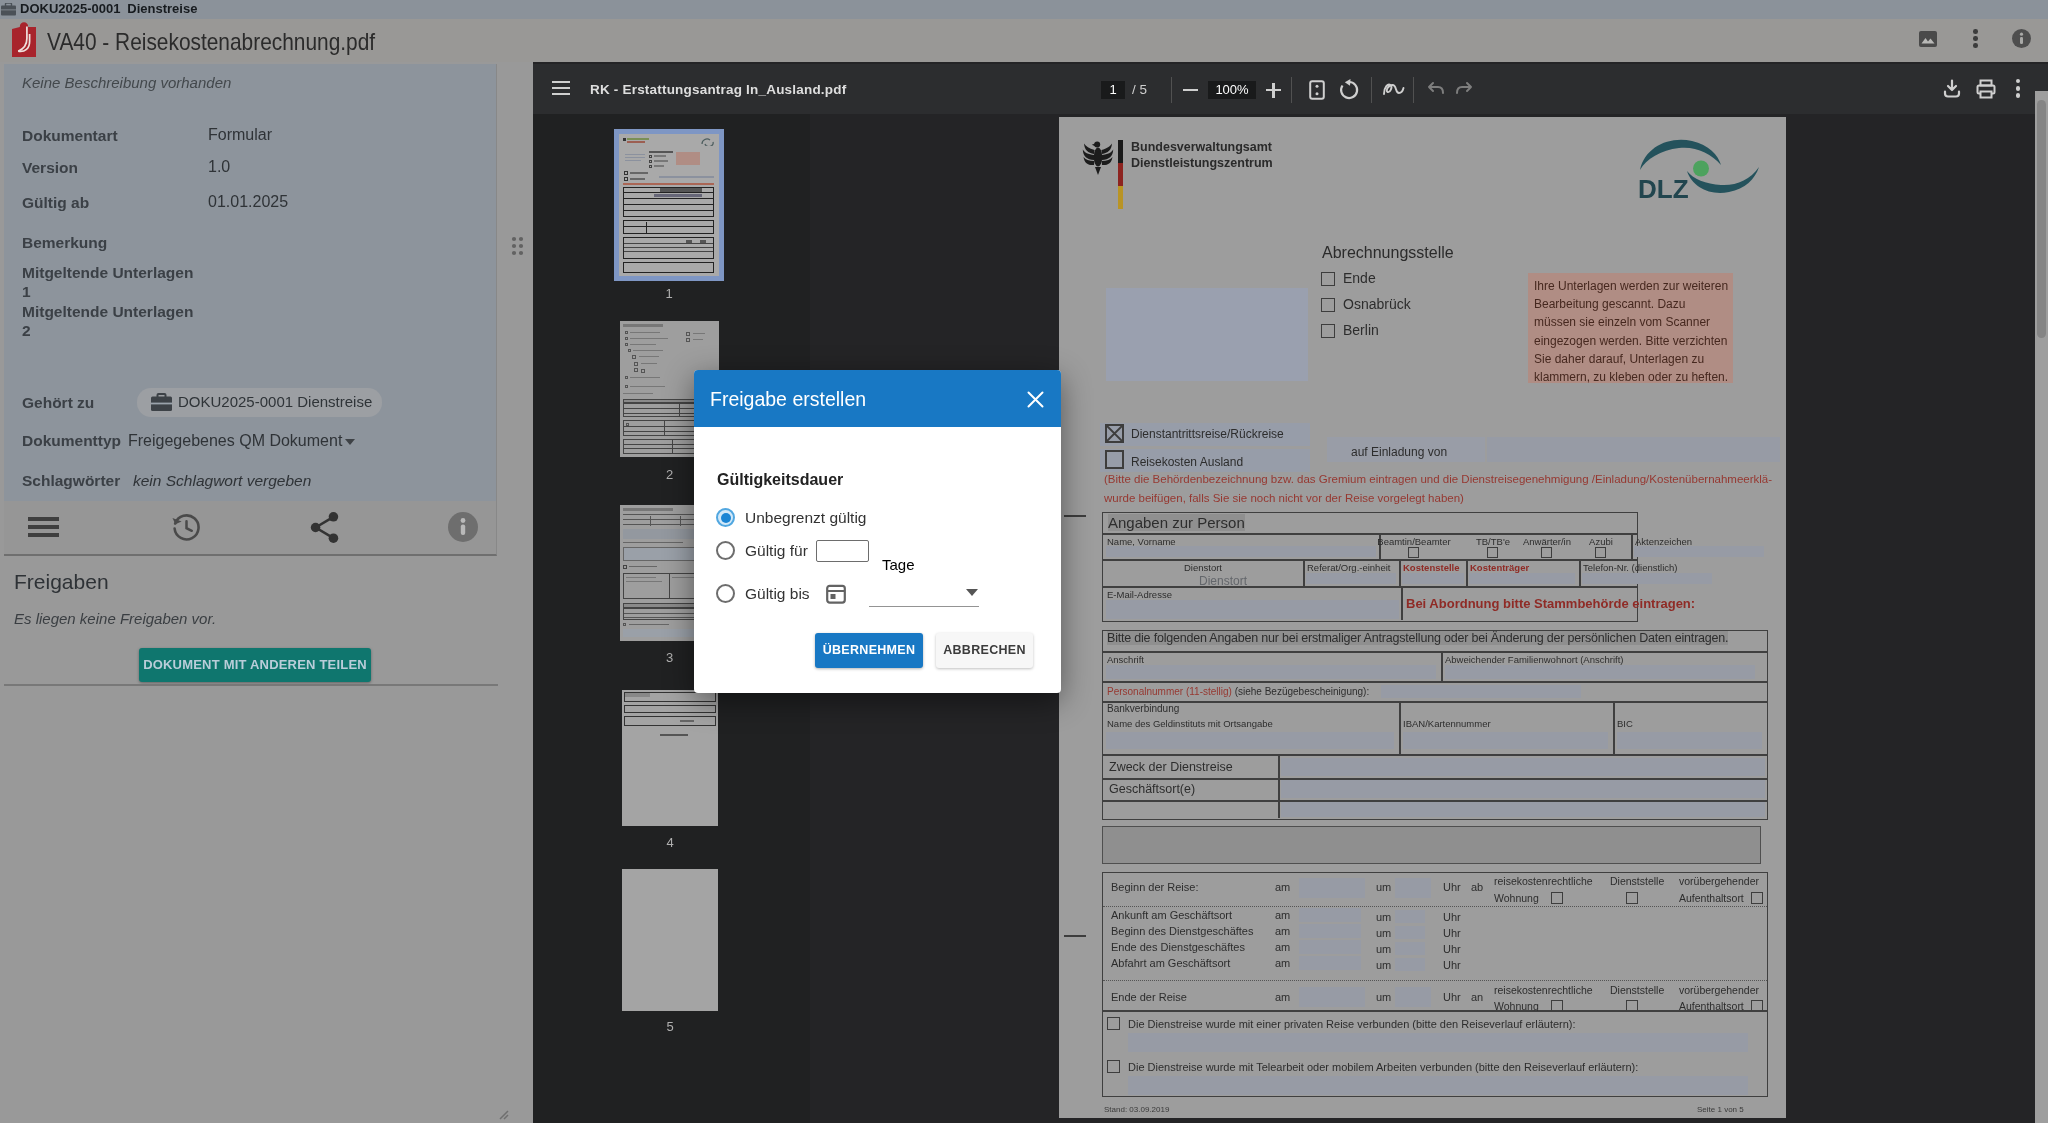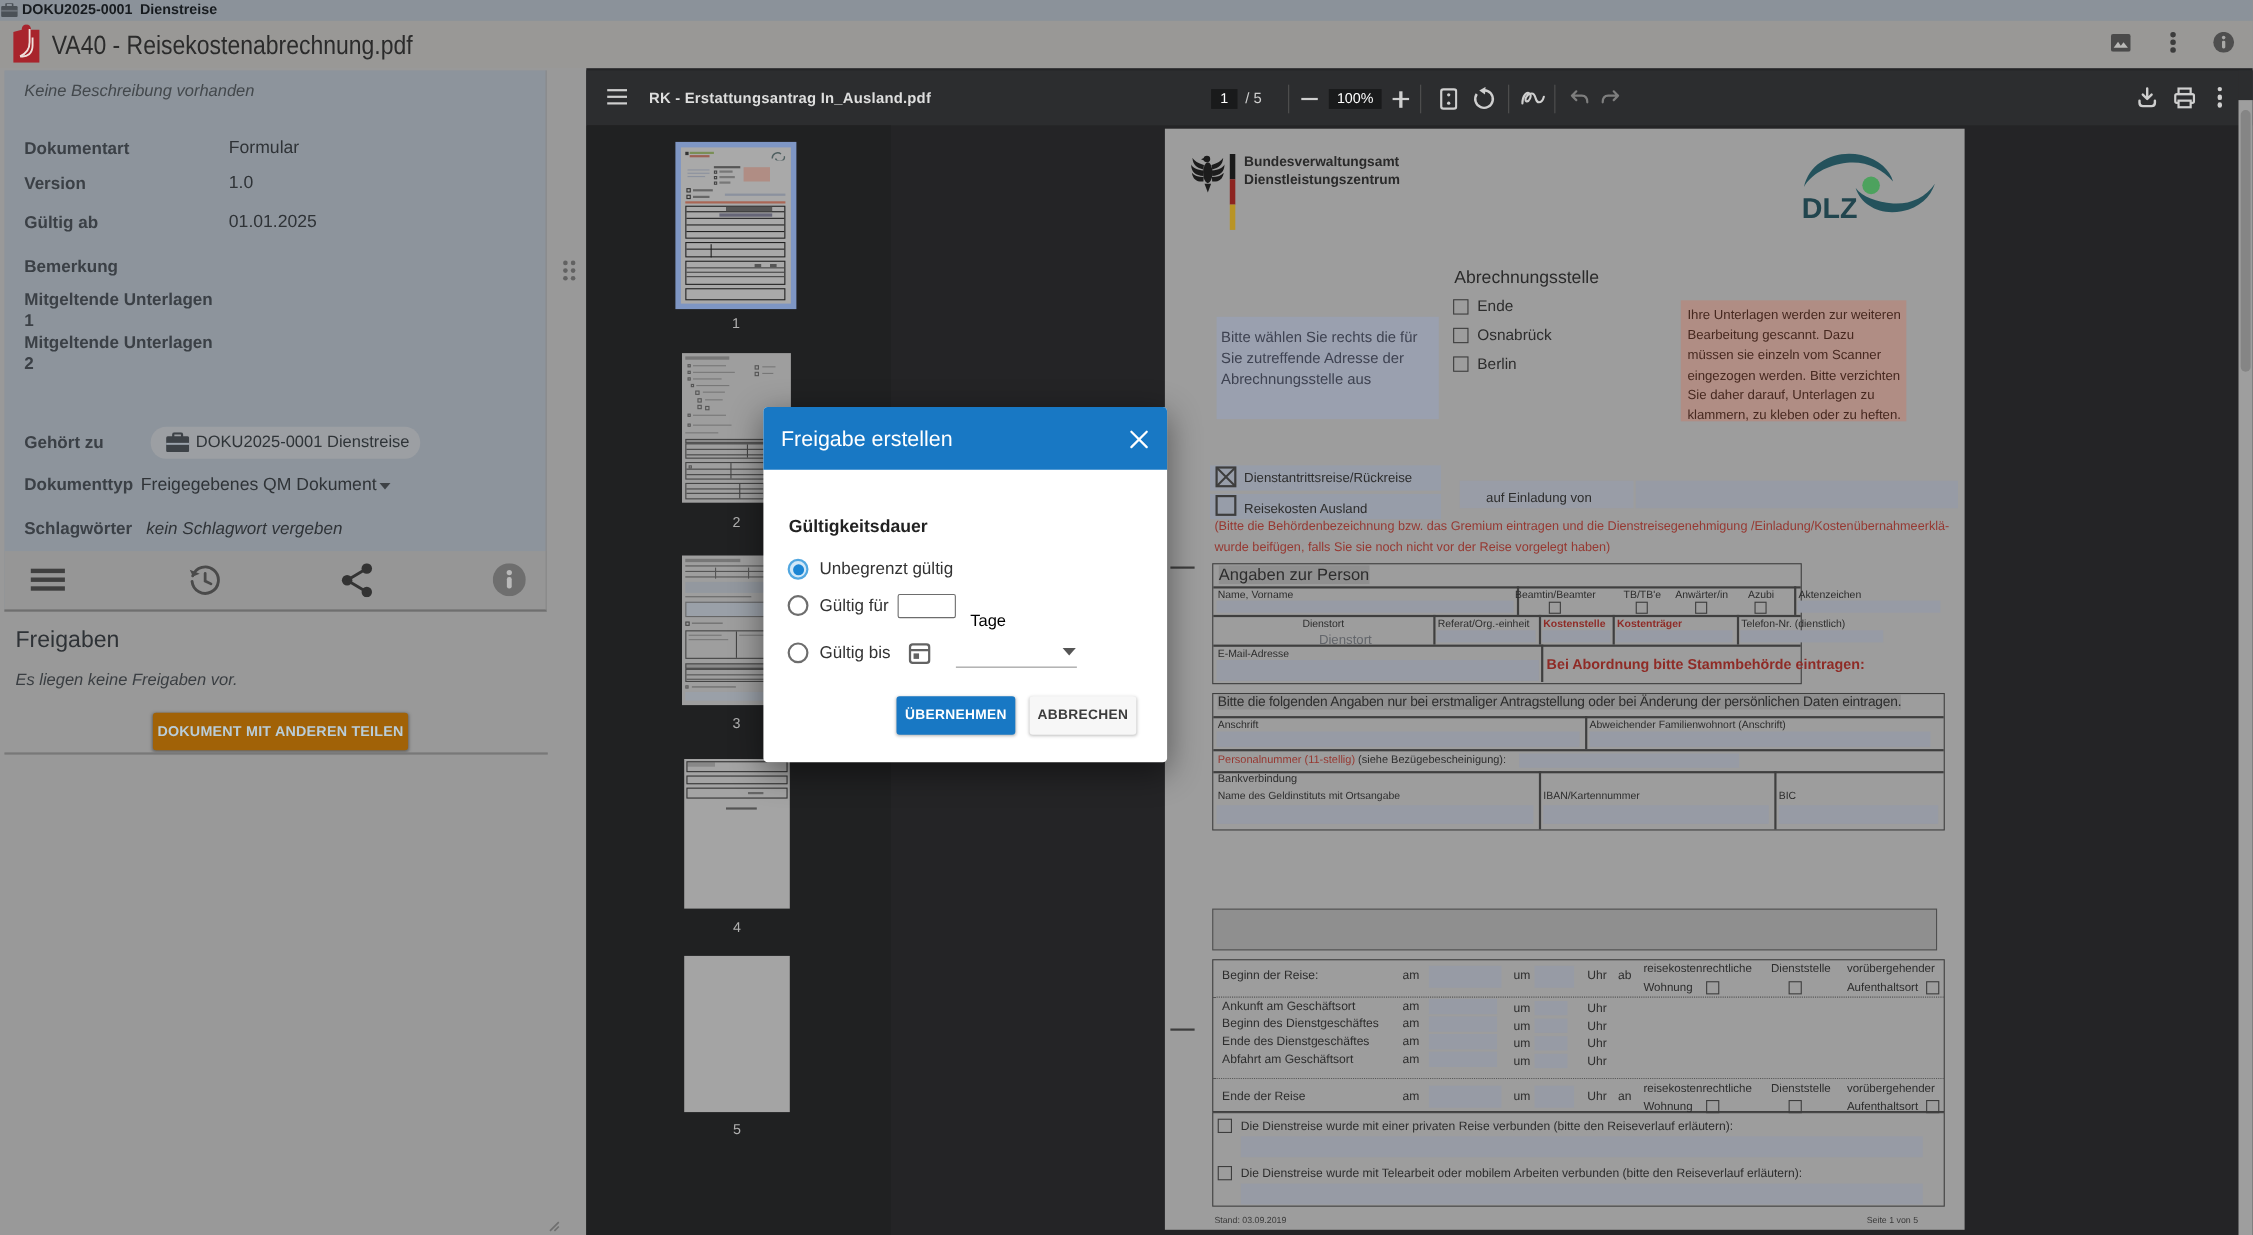--- a/index.html
+++ b/index.html
@@ -98,21 +98,21 @@
   <circle cx="4" cy="3" r="2.1" fill="#626262"></circle>
     <circle cx="11" cy="3" r="2.1" fill="#626262"></circle>
   <circle cx="4" cy="10" r="2.1" fill="#626262"></circle>
     <circle cx="11" cy="10" r="2.1" fill="#626262"></circle>
   <circle cx="4" cy="17" r="2.1" fill="#626262"></circle>
     <circle cx="11" cy="17" r="2.1" fill="#626262"></circle>
 </svg>
 
 <div class="abs" style="left:14px;top:570px;font-size:21px;color:#2e3236">Freigaben</div>
 <div class="abs" style="left:14px;top:610px;font-size:15px;font-style:italic;color:#3a3e42;white-space:nowrap">Es liegen keine Freigaben vor.</div>
-<div class="abs" style="left:139px;top:648px;width:232px;height:34px;background:#a16207;border-radius:3px;box-shadow:0 1px 3px rgba(0,0,0,.35);color:#b9cdd9;font-size:13px;font-weight:bold;letter-spacing:.2px;text-align:center;line-height:34px;white-space:nowrap">DOKUMENT MIT ANDEREN TEILEN</div>
+<div class="abs" style="left:139px;top:648px;width:232px;height:34px;background:#0f766e;border-radius:3px;box-shadow:0 1px 3px rgba(0,0,0,.35);color:#b9cdd9;font-size:13px;font-weight:bold;letter-spacing:.2px;text-align:center;line-height:34px;white-space:nowrap">DOKUMENT MIT ANDEREN TEILEN</div>
 <div class="abs" style="left:4px;top:684px;width:494px;height:2px;background:#787878"></div>
 
 <svg class="abs" style="left:495px;top:1106px" width="14" height="14" viewBox="0 0 14 14">
   <path d="M5 13 L13 5 M9 13 L13 9" stroke="#6f6f6f" stroke-width="1.5"></path>
 </svg>
 
 <div class="abs" style="left:533px;top:62px;width:1515px;height:1061px;background:#242426"></div>
 
 <div class="abs" style="left:533px;top:64px;width:1515px;height:50px;background:#2c2d2f">
   <div class="abs" style="left:19px;top:17px;width:18px;height:2.4px;background:#cfcfcf"></div>
@@ -347,21 +347,20 @@
     <text x="1" y="63" font-size="26" font-weight="bold" fill="#21454e" font-family="Liberation Sans">DLZ</text>
   </svg>
   <div class="abs" style="left:263px;top:127px;font-size:16px;color:#2b2b2b">Abrechnungsstelle</div>
   <div class="cb" style="left:262px;top:155px;width:14px;height:14px"></div>
   <div class="abs" style="left:284px;top:153px;font-size:14px">Ende</div>
   <div class="cb" style="left:262px;top:181px;width:14px;height:14px"></div>
   <div class="abs" style="left:284px;top:179px;font-size:14px">Osnabrück</div>
   <div class="cb" style="left:262px;top:207px;width:14px;height:14px"></div>
   <div class="abs" style="left:284px;top:205px;font-size:14px">Berlin</div>
   <div class="abs" style="left:47px;top:171px;width:202px;height:93px;background:#9aa0af"></div>
-  <div class="abs" style="left:51px;top:180px;font-size:13.5px;line-height:19px;color:#3e4251">Bitte wählen Sie rechts die für<br>Sie zutreffende Adresse der<br>Abrechnungsstelle aus</div>
   <div class="abs" style="left:469px;top:156px;width:205px;height:110px;background:#b08d84"></div>
   <div class="abs" style="left:475px;top:160px;font-size:12px;line-height:18.2px;color:#46281f;white-space:nowrap">Ihre Unterlagen werden zur weiteren<br>Bearbeitung gescannt. Dazu<br>müssen sie einzeln vom Scanner<br>eingezogen werden. Bitte verzichten<br>Sie daher darauf, Unterlagen zu<br>klammern, zu kleben oder zu heften.</div>
   <div class="abs" style="left:41px;top:306px;width:210px;height:23px;background:#979da9"></div>
   <div class="cb" style="left:46px;top:307px;width:19px;height:19px;border-width:2px">
     <svg width="19" height="19" viewBox="0 0 19 19" style="position:absolute;left:-2px;top:-2px">
         <path d="M1 1 L18 18 M18 1 L1 18" stroke="#3d3d3d" stroke-width="1.8"></path>
       </svg>
   </div>
   <div class="abs" style="left:72px;top:310px;font-size:12px">Dienstantrittsreise/Rückreise</div>
   <div class="abs" style="left:41px;top:332px;width:210px;height:23px;background:#979da9"></div>
@@ -430,20 +429,30 @@
     <div class="t12" style="left:4px;top:87px">Name des Geldinstituts mit Ortsangabe</div>
     <div class="vl" style="left:296px;top:70px;height:53px"></div>
     <div class="t12" style="left:300px;top:87px">IBAN/Kartennummer</div>
     <div class="vl" style="left:510px;top:70px;height:53px"></div>
     <div class="t12" style="left:514px;top:87px">BIC</div>
     <div class="f" style="left:3px;top:101px;width:288px;height:17px"></div>
     <div class="f" style="left:300px;top:101px;width:205px;height:17px"></div>
     <div class="f" style="left:514px;top:101px;width:145px;height:17px"></div>
   </div>
 
+  <div class="tbl" style="left:43px;top:638px;width:666px;height:65px">
+    <div class="abs" style="left:6px;top:4px;font-size:12.5px">Zweck der Dienstreise</div>
+    <div class="f" style="left:178px;top:2px;width:484px;height:18px"></div>
+    <div class="hl" style="left:0;top:22px;width:100%"></div>
+    <div class="abs" style="left:6px;top:26px;font-size:12.5px">Geschäftsort(e)</div>
+    <div class="f" style="left:178px;top:24px;width:484px;height:18px"></div>
+    <div class="hl" style="left:0;top:44px;width:100%"></div>
+    <div class="f" style="left:178px;top:46px;width:484px;height:15px"></div>
+    <div class="vl" style="left:175px;top:0;height:62px"></div>
+  </div>
   <div class="abs" style="left:43px;top:709px;width:659px;height:38px;background:#8f8f8f;border:1px solid #4f4f4f"></div>
 
   <div class="tbl" style="left:43px;top:755px;width:666px;height:139px">
     <div class="t14" style="left:8px;top:8px">Beginn der Reise:</div>
     <div class="t14" style="left:172px;top:8px">am</div>
     <div class="f" style="left:196px;top:5px;width:66px;height:20px"></div>
     <div class="t14" style="left:273px;top:8px">um</div>
     <div class="f" style="left:292px;top:5px;width:36px;height:20px"></div>
     <div class="t14" style="left:340px;top:8px">Uhr</div>
     <div class="t14" style="left:368px;top:8px">ab</div>

